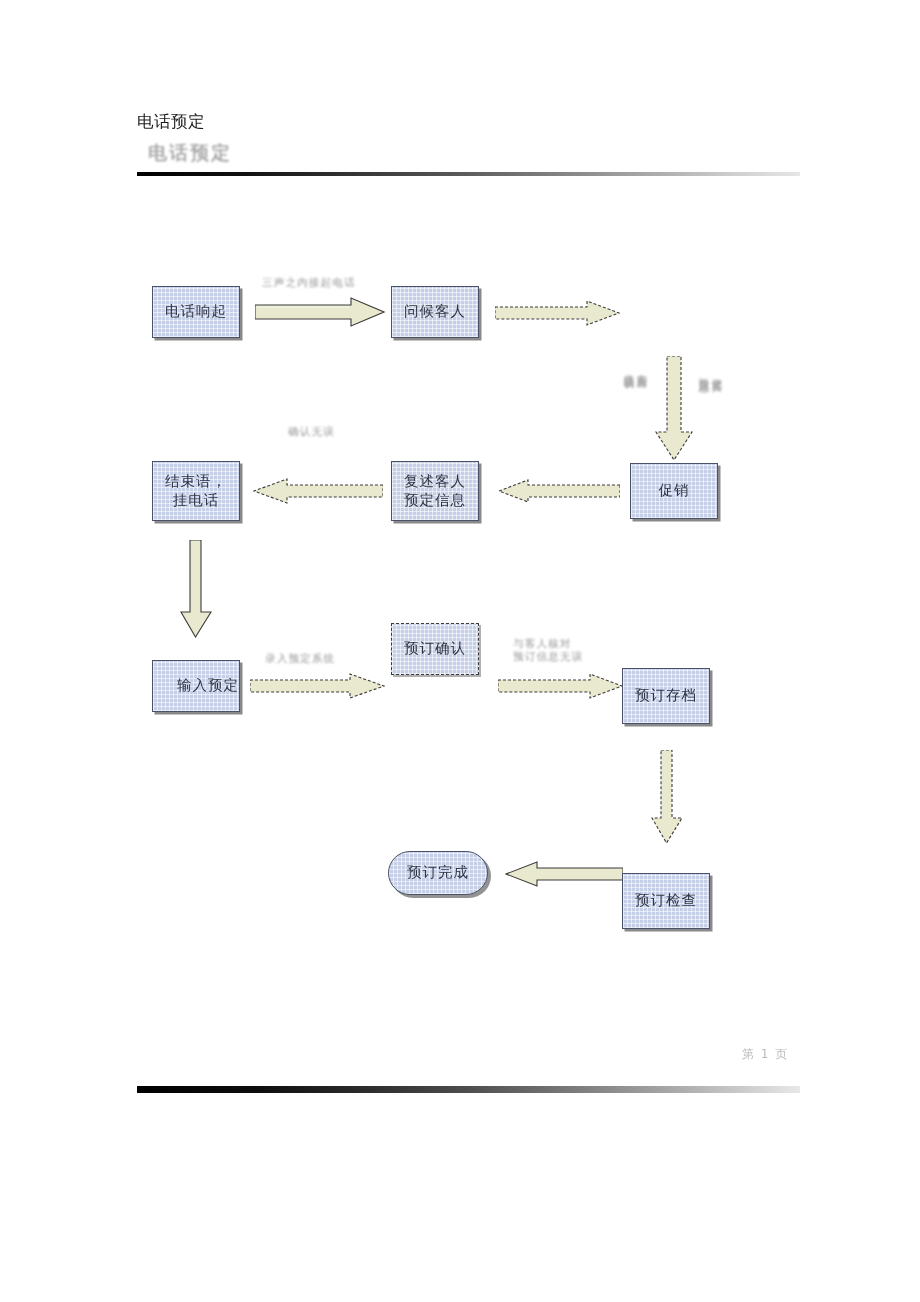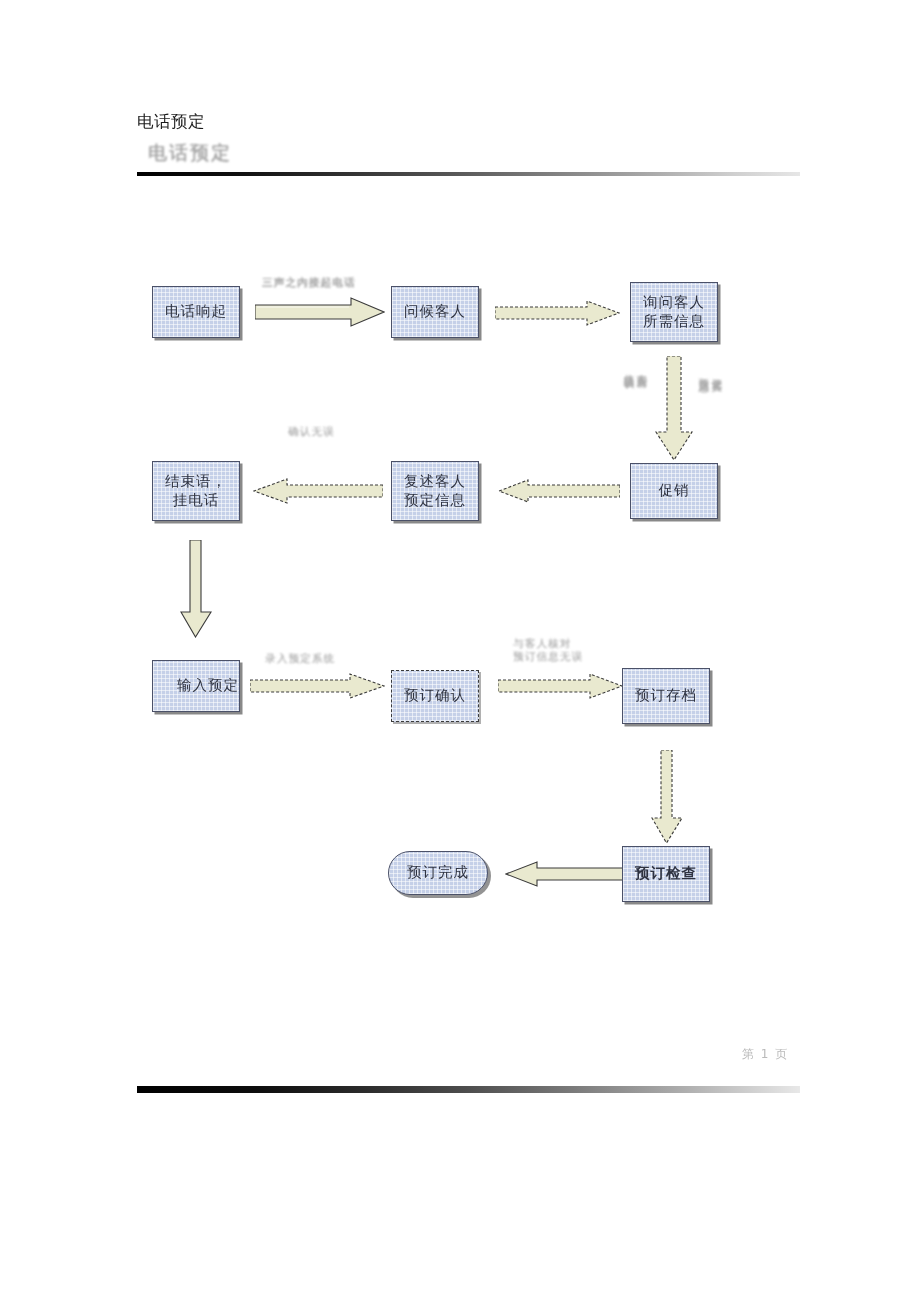--- a/index.html
+++ b/index.html
@@ -142,36 +142,32 @@
   <div class="node solid-dark" style="left:152px; top:286px; width:88px; height:52px;">
     <span>电话响起</span>
   </div>
 
   <div class="arrow" style="left:255px; top:297px; width:130px; height:30px;">
     <svg width="130" height="30" viewBox="0 0 130 30">
       <polygon points="0,8 96,8 96,1 129,15 96,29 96,22 0,22" fill="#e9e9cf" stroke="#3b3b3b" stroke-width="1.1"></polygon>
       <polyline points="2,10 94,10" fill="none" stroke="#ffffff" stroke-width="1" opacity="0.7"></polyline>
     </svg>
   </div>
-  <div class="annot" style="left:262px; top:276px; width:120px;font-weight:bold;">三声之内接起电话</div>
+  <div class="annot" style="left:262px; top:276px; width:120px;">三声之内接起电话</div>
 
   <div class="node solid-dark" style="left:391px; top:286px; width:88px; height:52px;justify-content:center;">
     <span>问候客人</span>
   </div>
 
   <div class="arrow" style="left:495px; top:300px; width:125px; height:26px;">
     <svg width="125" height="26" viewBox="0 0 125 26">
       <polygon points="0,7 92,7 92,1 124,13 92,25 92,19 0,19" fill="#e9e9cf" stroke="#3b3b3b" stroke-width="1.1" stroke-dasharray="3,2"></polygon>
     </svg>
   </div>
 
-  <div class="node solid-dark" style="left:630px; top:282px; width:88px; height:60px;">
-    <span>询问客人
-所需信息</span>
-  </div>
 
   <div class="arrow" style="left:655px; top:356px; width:38px; height:105px;">
     <svg width="38" height="105" viewBox="0 0 38 105">
       <polygon points="12,0 26,0 26,76 37,76 19,104 1,76 12,76" fill="#e9e9cf" stroke="#3b3b3b" stroke-width="1.1" stroke-dasharray="3,2"></polygon>
     </svg>
   </div>
   <div class="annot vert" style="left:622px; top:366px; height:80px;">客人所需
 信息确认</div>
   <div class="annot vert" style="left:697px; top:370px; height:80px;">记录客人
 预定信息</div>
@@ -213,21 +209,21 @@
     <span>输入预定</span>
   </div>
 
   <div class="arrow" style="left:250px; top:672px; width:135px; height:28px;">
     <svg width="135" height="28" viewBox="0 0 135 28">
       <polygon points="0,8 100,8 100,2 134,14 100,26 100,20 0,20" fill="#e9e9cf" stroke="#3b3b3b" stroke-width="1.1" stroke-dasharray="3,2"></polygon>
     </svg>
   </div>
   <div class="annot" style="left:265px; top:652px; width:120px;">录入预定系统</div>
 
-  <div class="node dashed" style="left:391px; top:670px; width:88px; height:52px;">
+  <div class="node dashed" style="left:391px; top:623px; width:88px; height:52px;">
     <span>预订确认</span>
   </div>
 
   <div class="arrow" style="left:498px; top:673px; width:125px; height:26px;">
     <svg width="125" height="26" viewBox="0 0 125 26">
       <polygon points="0,7 92,7 92,1 124,13 92,25 92,19 0,19" fill="#e9e9cf" stroke="#3b3b3b" stroke-width="1.1" stroke-dasharray="3,2"></polygon>
     </svg>
   </div>
   <div class="annot" style="left:513px; top:637px; width:120px;">与客人核对
 预订信息无误</div>
@@ -245,20 +241,20 @@
   <div class="node rounded" style="left:388px; top:851px; width:100px; height:44px;">
     <span>预订完成</span>
   </div>
 
   <div class="arrow" style="left:505px; top:861px; width:118px; height:26px;">
     <svg width="118" height="26" viewBox="0 0 118 26">
       <polygon points="118,7 32,7 32,1 1,13 32,25 32,19 118,19" fill="#e9e9cf" stroke="#3b3b3b" stroke-width="1.1"></polygon>
     </svg>
   </div>
 
-  <div class="node solid-dark" style="left:622px; top:846px; width:88px; height:56px;font-weight:bold;">
+  <div class="node solid-dark" style="left:622px; top:873px; width:88px; height:56px;">
     <span>预订检查</span>
   </div>
 
   <div class="page-mark">第 1 页</div>
   <div class="rule-bottom"></div>
 
 </div>
 
 </body></html>

